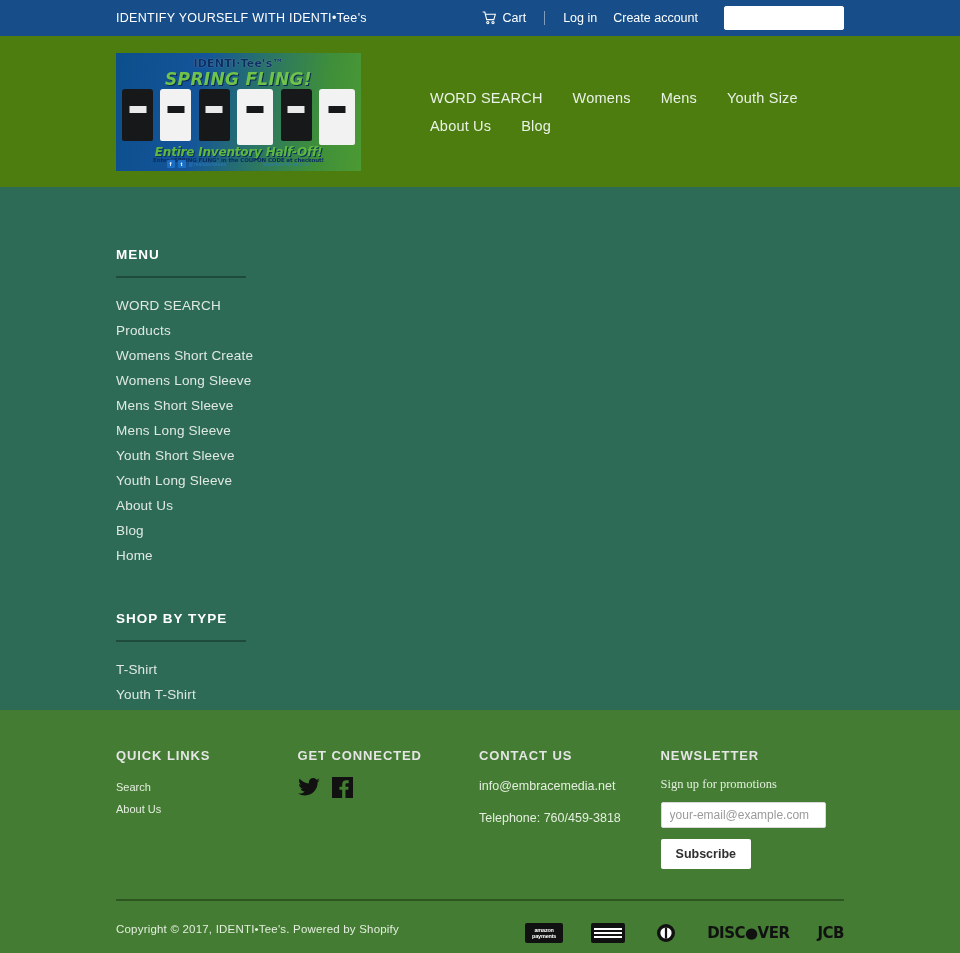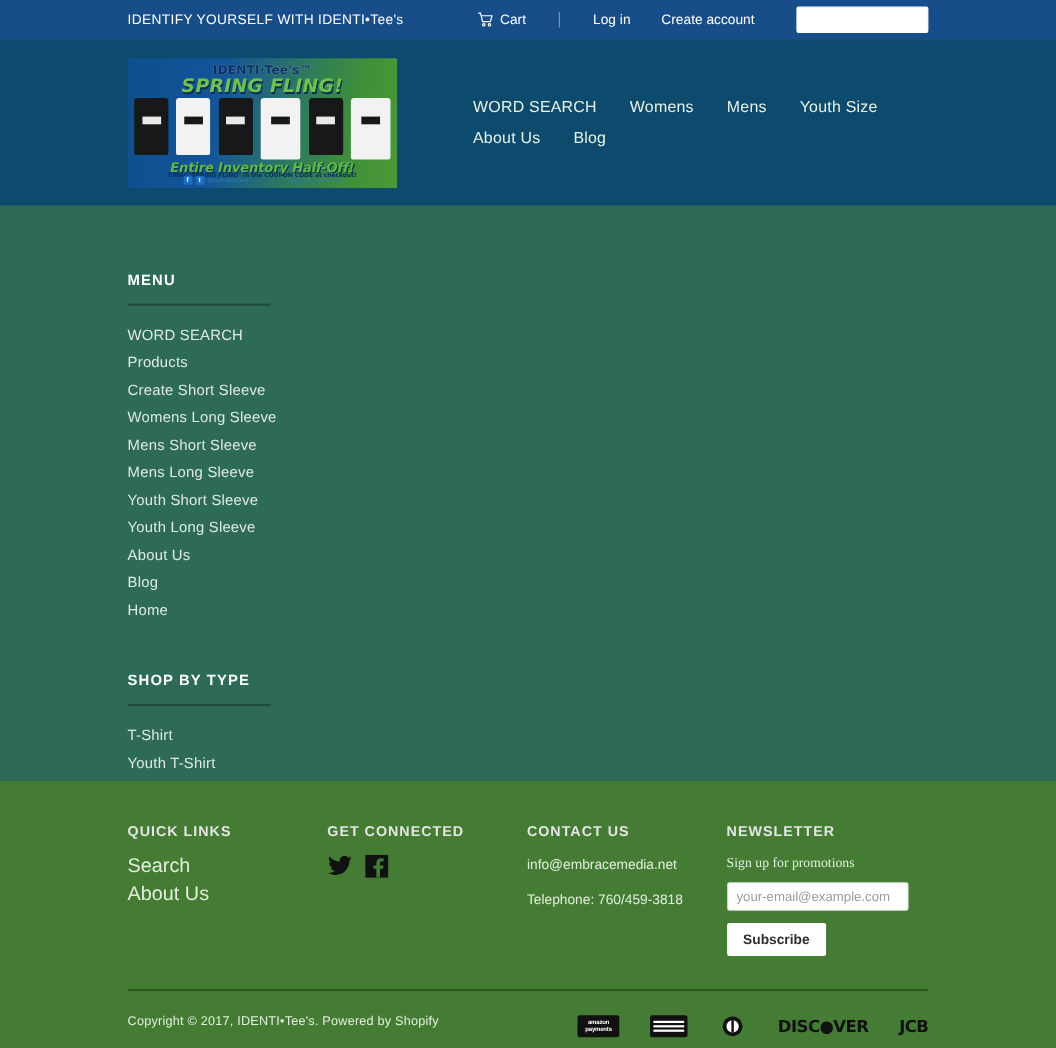--- a/index.html
+++ b/index.html
@@ -28,21 +28,21 @@
   }
   .announcement {
     color: #ffffff;
     font-size: 12.5px;
     letter-spacing: .3px;
     white-space: nowrap;
   }
   .account-area {
     display: flex;
     align-items: center;
-    gap: 16px;
+    gap: 4px;
   }
   .cart-link {
     display: flex;
     align-items: center;
     gap: 6px;
     color: #ffffff;
     font-size: 12.5px;
     text-decoration: none;
     white-space: nowrap;
   }
@@ -70,21 +70,21 @@
     border-radius: 2px;
     outline: none;
     font-size: 12px;
     padding: 0 6px;
     font-family: "Liberation Sans", sans-serif;
   }
 
   
   .site-header {
     height: 151px;
-    background: #0c4a6e;
+    background: #4d7c0f;
     display: flex;
     align-items: center;
   }
   .header-inner {
     width: 960px;
     padding: 0 116px;
     display: flex;
     align-items: center;
   }
 
@@ -260,21 +260,21 @@
     color: #e5e5e5;
     font-size: 13px;
     font-weight: bold;
     letter-spacing: .9px;
     margin: 0 0 14px 0;
   }
   .f-list { list-style: none; margin: 0; padding: 0; }
   .f-list li { margin-bottom: 4px; }
   .f-list a {
     color: #e4eedf;
-    font-size: 18px;
+    font-size: 11px;
     text-decoration: none;
   }
   .f-text {
     color: #e4eedf;
     font-size: 12.5px;
     margin: 14px 0 2px 0;
     line-height: 1.45;
   }
   .social-icons {
     display: flex;
@@ -467,21 +467,21 @@
   </div>
 </div>
 
 <div class="content">
 
   <h2 class="side-heading">MENU</h2>
   <div class="side-rule"></div>
   <ul class="side-list">
     <li><a href="#">WORD SEARCH</a></li>
     <li><a href="#">Products</a></li>
-    <li><a href="#">Create Short Sleeve</a></li>
+    <li><a href="#">Womens Short Create</a></li>
     <li><a href="#">Womens Long Sleeve</a></li>
     <li><a href="#">Mens Short Sleeve</a></li>
     <li><a href="#">Mens Long Sleeve</a></li>
     <li><a href="#">Youth Short Sleeve</a></li>
     <li><a href="#">Youth Long Sleeve</a></li>
     <li><a href="#">About Us</a></li>
     <li><a href="#">Blog</a></li>
     <li><a href="#">Home</a></li>
   </ul>
 

